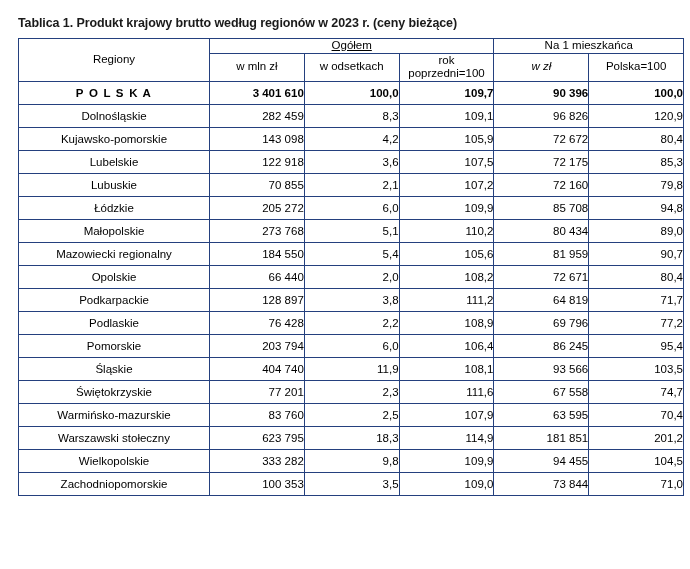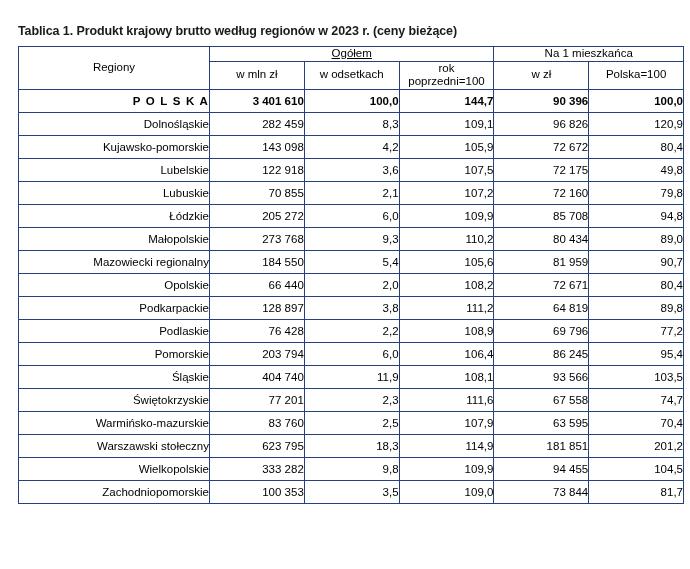--- a/index.html
+++ b/index.html
@@ -12,21 +12,21 @@
     background: #ffffff;
     font-family: "Liberation Sans", sans-serif;
     color: #000000;
     -webkit-font-smoothing: antialiased;
   }
   .page {
     position: relative;
     width: 690px;
     height: 478px;
     box-sizing: border-box;
-    padding: 20px 12px 0 12px;
+    padding: 12px 12px 0 12px;
   }
   .title {
     font-size: 12.5px;
     font-weight: bold;
     color: #1a1a1a;
     margin: 4px 0 8px 6px;
     letter-spacing: -0.1px;
   }
   table.gdp {
     border-collapse: collapse;
@@ -53,29 +53,29 @@
   .th-ogolem {
     font-size: 11.5px;
     text-decoration: underline;
   }
   .th-mieszk {
     font-size: 11.5px;
   }
   .col-a { width: 104px; text-align: center; }
   .col-b { width: 100px; }
   .col-c { width: 102px; }
-  .col-d { width: 84px; }
+  .col-d { width: 84px; font-style: italic; }
   .col-e { width: 106px; }
 
   tbody td {
     height: 22px;
     line-height: 22px;
   }
   td.region {
-    text-align: right;
+    text-align: center;
     padding-left: 9px;
     white-space: nowrap;
   }
   td.num {
     text-align: right;
     padding-right: 11px;
     white-space: nowrap;
   }
   tr.total td {
     font-weight: bold;
@@ -108,21 +108,21 @@
         <th class="col-c">rok poprzedni=100</th>
         <th class="col-d">w zł</th>
         <th class="col-e">Polska=100</th>
       </tr>
     </thead>
     <tbody id="tbody">
         <tr class="total">
           <td class="region">P O L S K A</td>
           <td class="num">3 401 610</td>
           <td class="num">100,0</td>
-          <td class="num">144,7</td>
+          <td class="num">109,7</td>
           <td class="num">90 396</td>
           <td class="num">100,0</td>
         </tr>
         <tr>
           <td class="region">Dolnośląskie</td>
           <td class="num">282 459</td>
           <td class="num">8,3</td>
           <td class="num">109,1</td>
           <td class="num">96 826</td>
           <td class="num">120,9</td>
@@ -134,42 +134,42 @@
           <td class="num">105,9</td>
           <td class="num">72 672</td>
           <td class="num">80,4</td>
         </tr>
         <tr>
           <td class="region">Lubelskie</td>
           <td class="num">122 918</td>
           <td class="num">3,6</td>
           <td class="num">107,5</td>
           <td class="num">72 175</td>
-          <td class="num">49,8</td>
+          <td class="num">85,3</td>
         </tr>
         <tr>
           <td class="region">Lubuskie</td>
           <td class="num">70 855</td>
           <td class="num">2,1</td>
           <td class="num">107,2</td>
           <td class="num">72 160</td>
           <td class="num">79,8</td>
         </tr>
         <tr>
           <td class="region">Łódzkie</td>
           <td class="num">205 272</td>
           <td class="num">6,0</td>
           <td class="num">109,9</td>
           <td class="num">85 708</td>
           <td class="num">94,8</td>
         </tr>
         <tr>
           <td class="region">Małopolskie</td>
           <td class="num">273 768</td>
-          <td class="num">9,3</td>
+          <td class="num">5,1</td>
           <td class="num">110,2</td>
           <td class="num">80 434</td>
           <td class="num">89,0</td>
         </tr>
         <tr>
           <td class="region">Mazowiecki regionalny</td>
           <td class="num">184 550</td>
           <td class="num">5,4</td>
           <td class="num">105,6</td>
           <td class="num">81 959</td>
@@ -182,21 +182,21 @@
           <td class="num">108,2</td>
           <td class="num">72 671</td>
           <td class="num">80,4</td>
         </tr>
         <tr>
           <td class="region">Podkarpackie</td>
           <td class="num">128 897</td>
           <td class="num">3,8</td>
           <td class="num">111,2</td>
           <td class="num">64 819</td>
-          <td class="num">89,8</td>
+          <td class="num">71,7</td>
         </tr>
         <tr>
           <td class="region">Podlaskie</td>
           <td class="num">76 428</td>
           <td class="num">2,2</td>
           <td class="num">108,9</td>
           <td class="num">69 796</td>
           <td class="num">77,2</td>
         </tr>
         <tr>
@@ -246,18 +246,18 @@
           <td class="num">109,9</td>
           <td class="num">94 455</td>
           <td class="num">104,5</td>
         </tr>
         <tr>
           <td class="region">Zachodniopomorskie</td>
           <td class="num">100 353</td>
           <td class="num">3,5</td>
           <td class="num">109,0</td>
           <td class="num">73 844</td>
-          <td class="num">81,7</td>
+          <td class="num">71,0</td>
         </tr>
       </tbody>
   </table>
 
 </div>
 
 </body></html>

